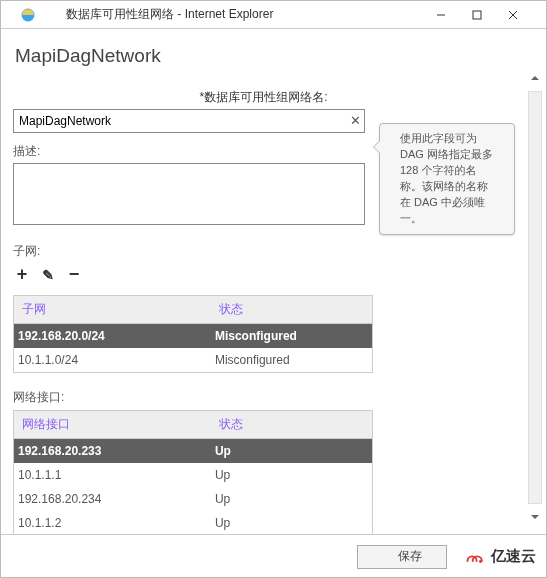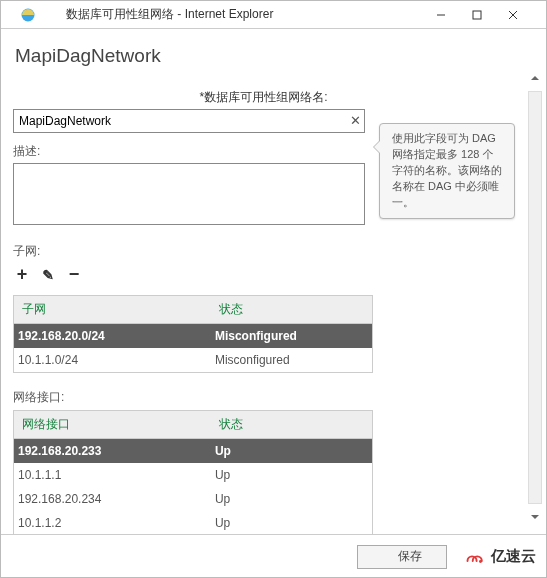--- a/index.html
+++ b/index.html
@@ -29,26 +29,26 @@
 .clear-x { position: absolute; right: 4px; top: 4px; font-size: 13px; color: #555; cursor: pointer; }
 
 .textarea { width: 352px; height: 62px; border: 1px solid #888; margin-bottom: 14px; resize: none; font-size: 12px; padding: 3px; }
 
 .section-label { font-size: 12px; color: #555; margin-bottom: 4px; }
 .toolbar { display: flex; gap: 8px; margin-bottom: 10px; align-items: center; }
 .tool { font-size: 18px; font-weight: bold; color: #333; width: 18px; text-align: center; cursor: pointer; }
 .tool.pencil { font-size: 14px; }
 
 table.data { width: 360px; border-collapse: collapse; font-size: 12px; margin-bottom: 16px; border: 1px solid #ccc; }
-table.data th { background: #eee; text-align: left; font-weight: normal; padding: 5px 8px; color: #15803d; border-bottom: 1px solid #ccc; }
+table.data th { background: #eee; text-align: left; font-weight: normal; padding: 5px 8px; color: #8b5cf6; border-bottom: 1px solid #ccc; }
 table.data td { padding: 5px 4px; color: #555; }
 tr.selected td { background: #5f5f5f; color: #fff; font-weight: bold; }
 table.data th:first-child, table.data td:first-child { width: 55%; }
 
-.tooltip { position: absolute; top: 94px; left: 378px; width: 136px; background: #f6f6f6; border: 1px solid #b5b5b5; border-radius: 4px; padding: 7px 12px; font-size: 11px; color: #555; line-height: 1.45; box-shadow: 0 1px 2px rgba(0,0,0,0.12); }
+.tooltip { position: absolute; top: 94px; left: 378px; width: 136px; background: #f6f6f6; border: 1px solid #b5b5b5; border-radius: 4px; padding: 7px 20px; font-size: 11px; color: #555; line-height: 1.45; box-shadow: 0 1px 2px rgba(0,0,0,0.12); }
 .tooltip::before { content: ""; position: absolute; left: -7px; top: 16px; border: 7px solid transparent; border-right-color: #b5b5b5; border-left: none; }
 .tooltip::after { content: ""; position: absolute; left: -6px; top: 16px; border: 7px solid transparent; border-right-color: #f6f6f6; border-left: none; }
 
 .footer { height: 44px; border-top: 1px solid #ccc; display: flex; align-items: center; padding: 0 10px; }
 .footer-spacer { flex: 1; }
 .save-btn { width: 90px; height: 24px; border: 1px solid #aaa; background: #f4f4f4; font-size: 12px; color: #444; padding-left: 16px; }
 
 .brand { display: flex; align-items: center; gap: 4px; margin-left: 14px; color: #333; font-size: 15px; font-weight: 700; }
 .brand-logo { width: 26px; height: 26px; }
 </style>

